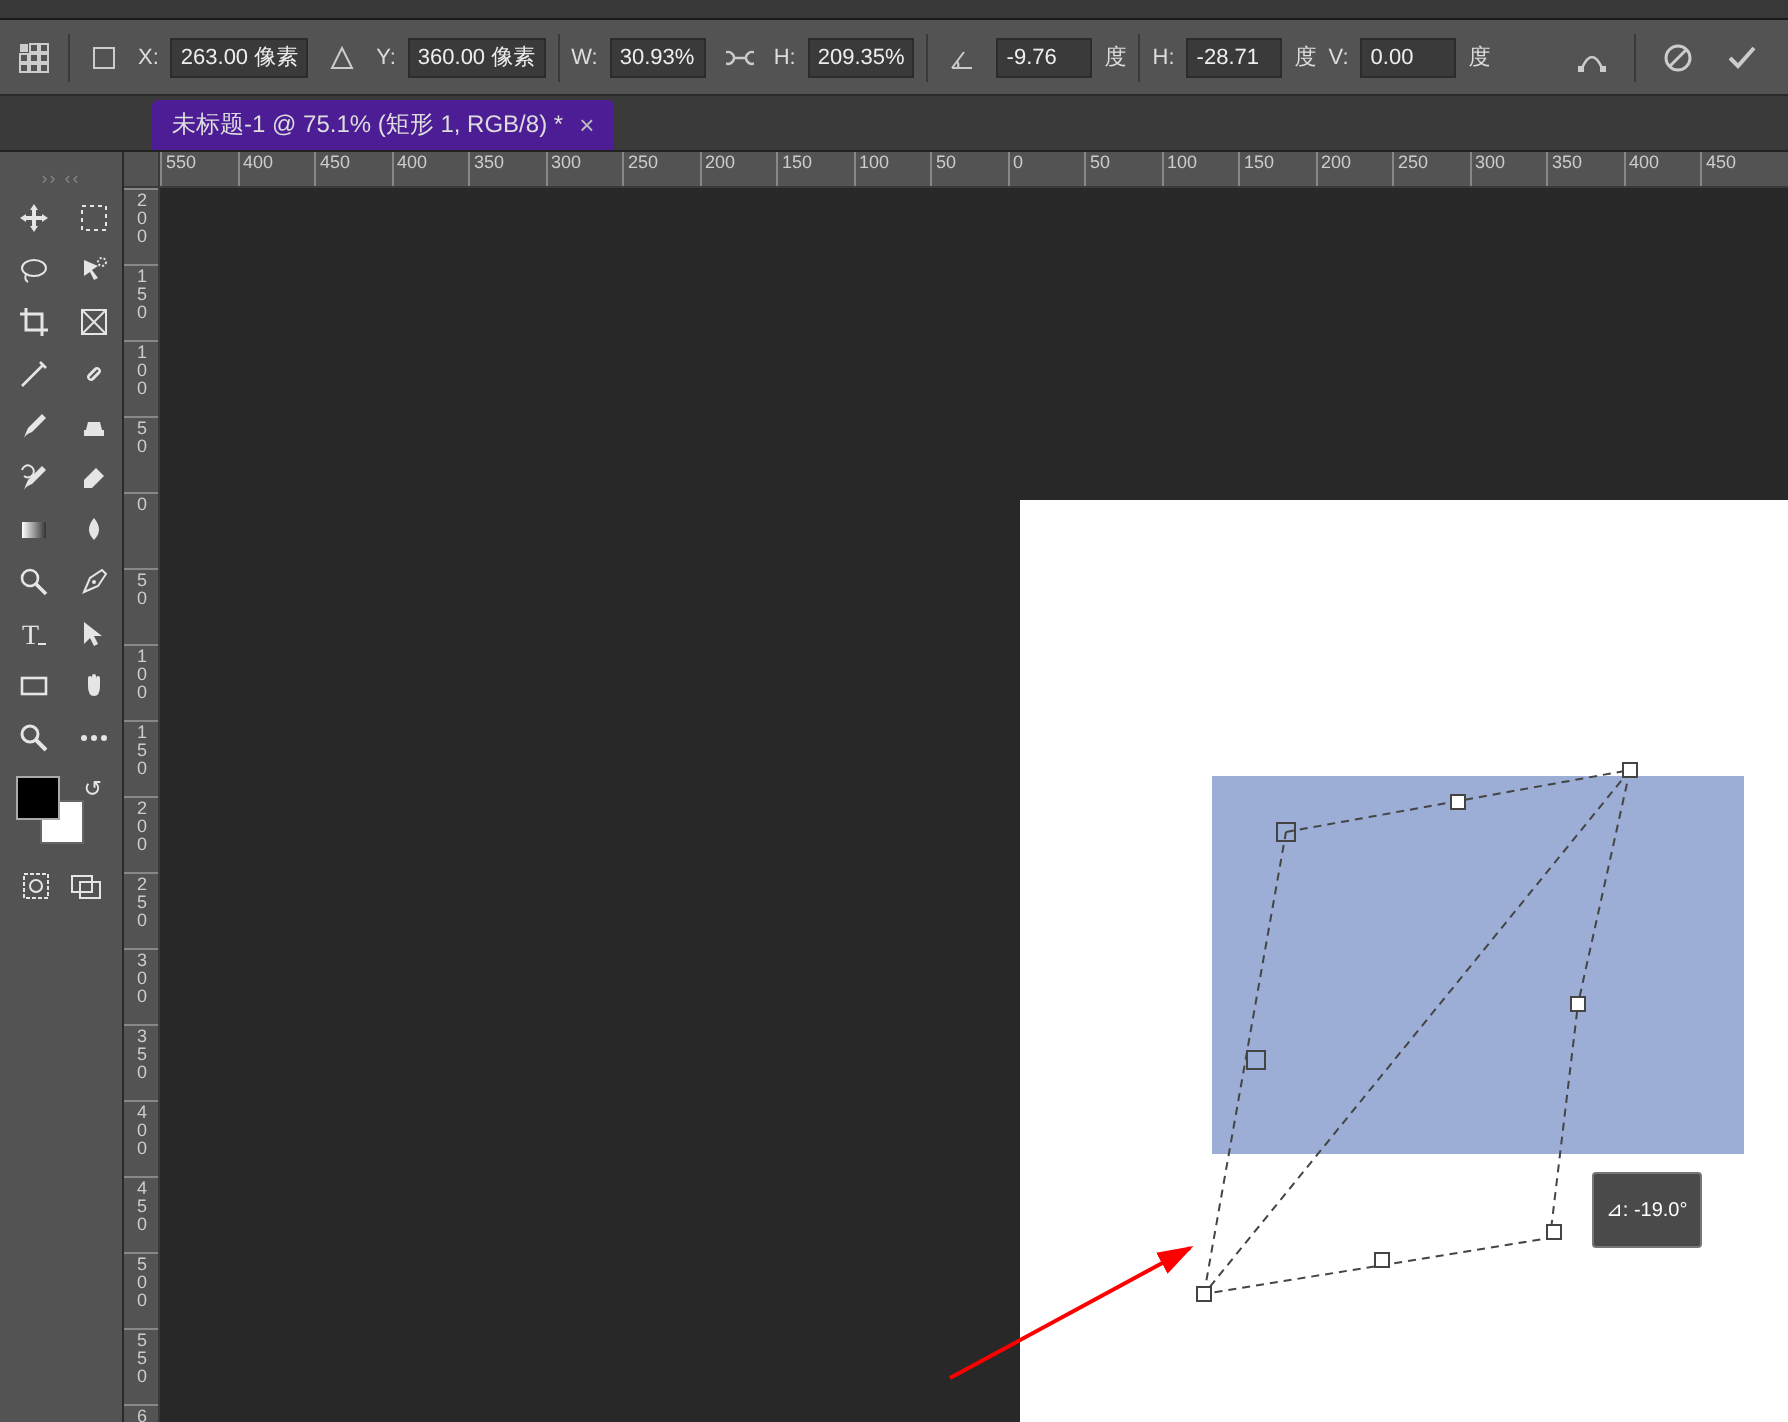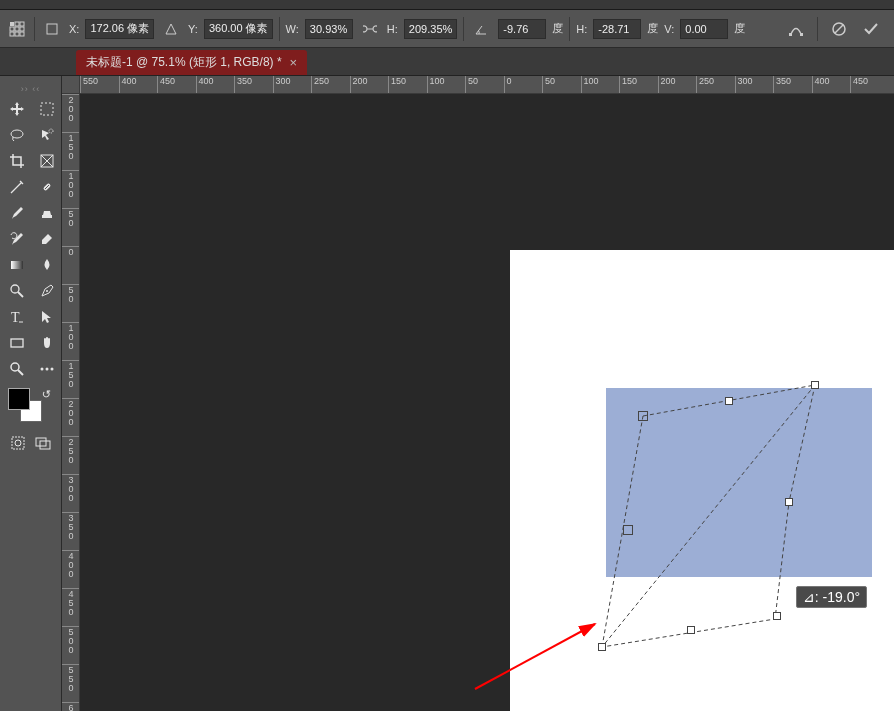--- a/index.html
+++ b/index.html
@@ -60,21 +60,21 @@
   }
   .tab-strip {
     height: 28px;
     background: #3a3a3a;
     display: flex;
     align-items: flex-end;
     padding-left: 76px;
     border-bottom: 1px solid #222;
   }
   .tab {
-    background: #7f1d1d;
+    background: #4c1d95;
     color: #ddd;
     font-size: 12px;
     padding: 4px 10px;
     display: flex;
     align-items: center;
     gap: 8px;
     border-top-left-radius: 3px;
     border-top-right-radius: 3px;
   }
   .tab-close { color: #bbb; font-size: 13px; }
@@ -249,22 +249,22 @@
   .arrow-annot {
     position: absolute;
     pointer-events: none;
   }
   .tooltip {
     position: absolute;
     background: #4a4a4a;
     color: #fff;
     border: 1px solid #777;
     border-radius: 2px;
-    padding: 2px 6px;
-    font-size: 14px;
+    padding: 12px 6px;
+    font-size: 10px;
     white-space: nowrap;
     text-align: right;
   }
 </style>
 </head>
 <body>
 
 <div class="menubar"></div>
 
 <div class="options-bar">
@@ -282,21 +282,21 @@
       </svg>
   </div>
   <div class="sep"></div>
   <div class="opt-ic">
     <svg width="14" height="14" viewBox="0 0 14 14">
         <rect x="2" y="2" width="10" height="10" fill="none" stroke="#ccc"></rect>
       </svg>
   </div>
   <span class="lbl">X:</span>
   <div class="val-box">
-      <span>172.06 像素</span>
+      <span>263.00 像素</span>
     </div>
   <div class="opt-ic">
     <svg width="12" height="12" viewBox="0 0 12 12">
         <path d="M6 1 L11 11 L1 11 Z" fill="none" stroke="#ccc"></path>
       </svg>
   </div>
   <span class="lbl">Y:</span>
   <div class="val-box">
       <span>360.00 像素</span>
     </div>

